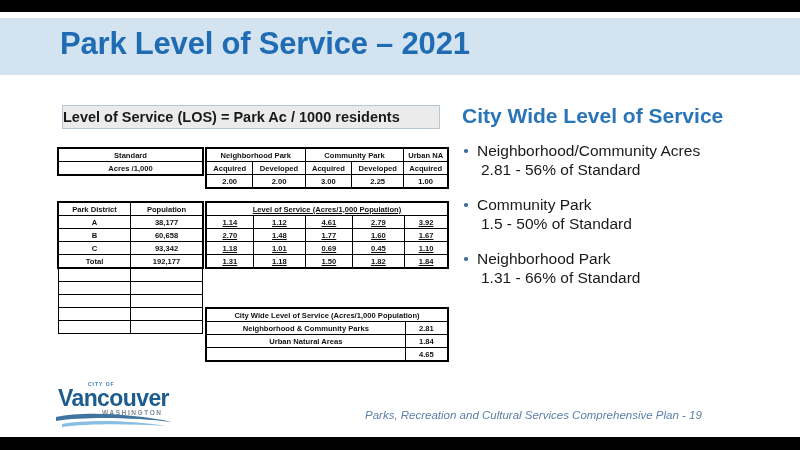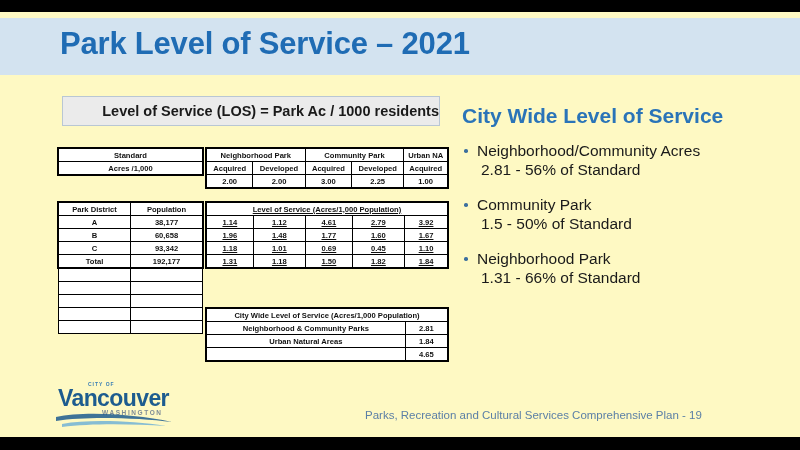--- a/index.html
+++ b/index.html
@@ -6,21 +6,21 @@
   html, body {
     width: 800px; height: 450px;
     background: #000;
     font-family: "Liberation Sans", sans-serif;
     overflow: hidden;
   }
   #slide {
     position: absolute;
     left: 0; top: 12px;
     width: 800px; height: 425px;
-    background: #fef9c3;
+    background: #ffffff;
   }
 
   
   #title-band {
     position: absolute;
     left: 0; top: 6px;
     width: 800px; height: 57px;
     background: #d3e3f0;
   }
   #page-title {
@@ -29,27 +29,27 @@
     font-size: 31px;
     font-weight: bold;
     color: #1f6cb4;
     letter-spacing: -0.2px;
     white-space: nowrap;
   }
 
   
   #los-box {
     position: absolute;
-    left: 62px; top: 84px;
-    width: 378px; height: 30px;
+    left: 62px; top: 93px;
+    width: 378px; height: 24px;
     background: #ebebeb;
     border: 1px solid #b9c7d4;
     display: flex;
     align-items: center;
-    justify-content: flex-end;
+    justify-content: flex-start;
   }
   #los-box .los-text {
     font-size: 14.5px;
     font-weight: bold;
     color: #1a1a1a;
     white-space: nowrap;
   }
 
   
   #sheet {
@@ -144,20 +144,21 @@
   }
   #logo-wave { position: absolute; left: 2px; top: 33px; }
 
   
   #footer {
     position: absolute;
     left: 365px; top: 397px;
     font-size: 11.5px;
     color: #5b7fa6;
     white-space: nowrap;
+    font-style: italic;
   }
 </style>
 </head>
 <body>
 
 <div id="slide">
 
   <div id="title-band"></div>
   <div id="page-title">Park Level of Service – 2021</div>
 
@@ -284,21 +285,21 @@
         <td class="hdr" colspan="5">Level of Service (Acres/1,000 Population)</td>
       </tr>
       <tr>
         <td class="num">1.14</td>
         <td class="num">1.12</td>
         <td class="num">4.61</td>
         <td class="num">2.79</td>
         <td class="num">3.92</td>
       </tr>
       <tr>
-        <td class="num">1.96</td>
+        <td class="num">2.70</td>
         <td class="num">1.48</td>
         <td class="num">1.77</td>
         <td class="num">1.60</td>
         <td class="num">1.67</td>
       </tr>
       <tr>
         <td class="num">1.18</td>
         <td class="num">1.01</td>
         <td class="num">0.69</td>
         <td class="num">0.45</td>

